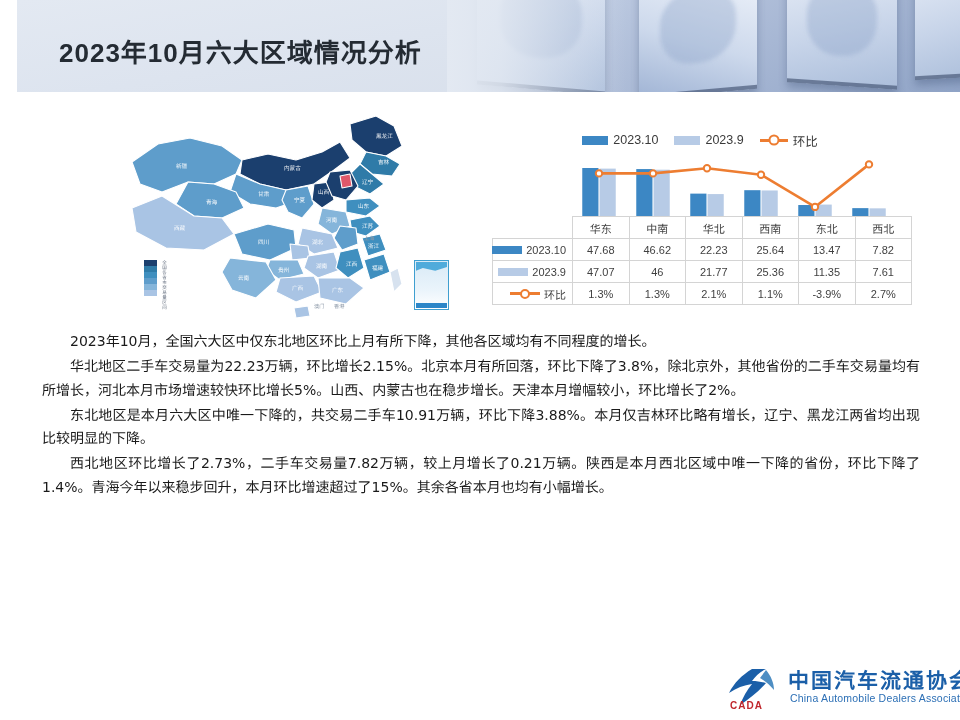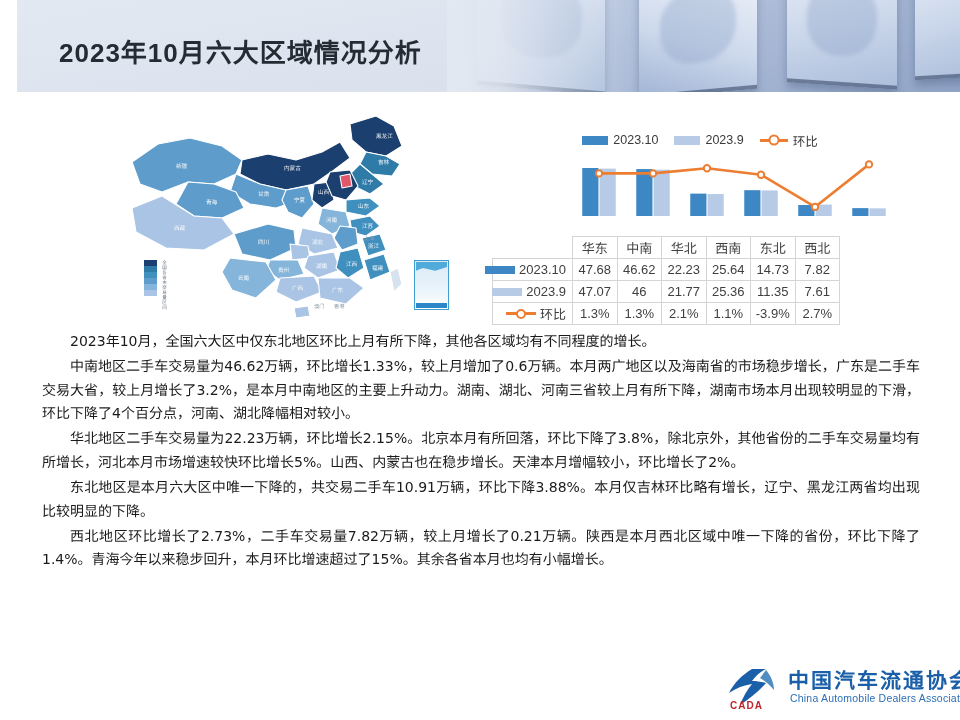--- a/index.html
+++ b/index.html
@@ -161,26 +161,25 @@
   .plot {
     position: absolute;
     left: 80px; top: 26px;
     width: 324px; height: 62px;
   }
   .plot-svg { display: block; width: 324px; height: 62px; overflow: visible; }
 
   .chart-table {
     position: absolute;
     left: 0; top: 88px;
-    width: 348px;
+    width: 420px;
     border-collapse: collapse;
     table-layout: fixed;
-    font-size: 13px;
+    font-size: 11px;
     color: #3f3f3f;
-    margin-top: 20px;
   }
   .chart-table td, .chart-table th {
     border: 1px solid #d4d4d4;
     height: 21px;
     text-align: center;
     font-weight: normal;
     padding: 0;
   }
   .chart-table col.lead { width: 80px; }
   .chart-table tr.head td.lead { border: none; }
@@ -468,21 +467,21 @@
         <td class="lead">
           <span class="lead-inner">
             <i class="lead-sw" style="background:#3C87C4"></i>
             <span>2023.10</span>
           </span>
         </td>
         <td>47.68</td>
         <td>46.62</td>
         <td>22.23</td>
         <td>25.64</td>
-        <td>14.73</td>
+        <td>13.47</td>
         <td>7.82</td>
       </tr>
       <tr>
         <td class="lead">
           <span class="lead-inner">
             <i class="lead-sw" style="background:#B7CBE6"></i>
             <span>2023.9</span>
           </span>
         </td>
         <td>47.07</td>
@@ -505,21 +504,20 @@
         <td>1.1%</td>
         <td>-3.9%</td>
         <td>2.7%</td>
       </tr>
     </tbody>
   </table>
 </div>
 
 <div class="article">
   <p>2023年10月，全国六大区中仅东北地区环比上月有所下降，其他各区域均有不同程度的增长。</p>
-  <p>中南地区二手车交易量为46.62万辆，环比增长1.33%，较上月增加了0.6万辆。本月两广地区以及海南省的市场稳步增长，广东是二手车交易大省，较上月增长了3.2%，是本月中南地区的主要上升动力。湖南、湖北、河南三省较上月有所下降，湖南市场本月出现较明显的下滑，环比下降了4个百分点，河南、湖北降幅相对较小。</p>
   <p>华北地区二手车交易量为22.23万辆，环比增长2.15%。北京本月有所回落，环比下降了3.8%，除北京外，其他省份的二手车交易量均有所增长，河北本月市场增速较快环比增长5%。山西、内蒙古也在稳步增长。天津本月增幅较小，环比增长了2%。</p>
   <p>东北地区是本月六大区中唯一下降的，共交易二手车10.91万辆，环比下降3.88%。本月仅吉林环比略有增长，辽宁、黑龙江两省均出现比较明显的下降。</p>
   <p>西北地区环比增长了2.73%，二手车交易量7.82万辆，较上月增长了0.21万辆。陕西是本月西北区域中唯一下降的省份，环比下降了1.4%。青海今年以来稳步回升，本月环比增速超过了15%。其余各省本月也均有小幅增长。</p>
 </div>
 
 <div class="logo">
   <svg class="logo-mark" viewBox="0 0 62 46">
     <path d="M30 3 C20 9 12 17 7 27 C14 22 22 19 30 18 C25 24 21 31 18 39 C27 33 36 26 44 17 C40 16 35 15 30 15 C34 10 38 6 44 3 Z" fill="#1b5fa8"></path>
     <path d="M44 4 C49 10 52 17 52 24 C48 19 43 15 38 12 Z" fill="#2f7ab8" opacity=".85"></path>
   </svg>

